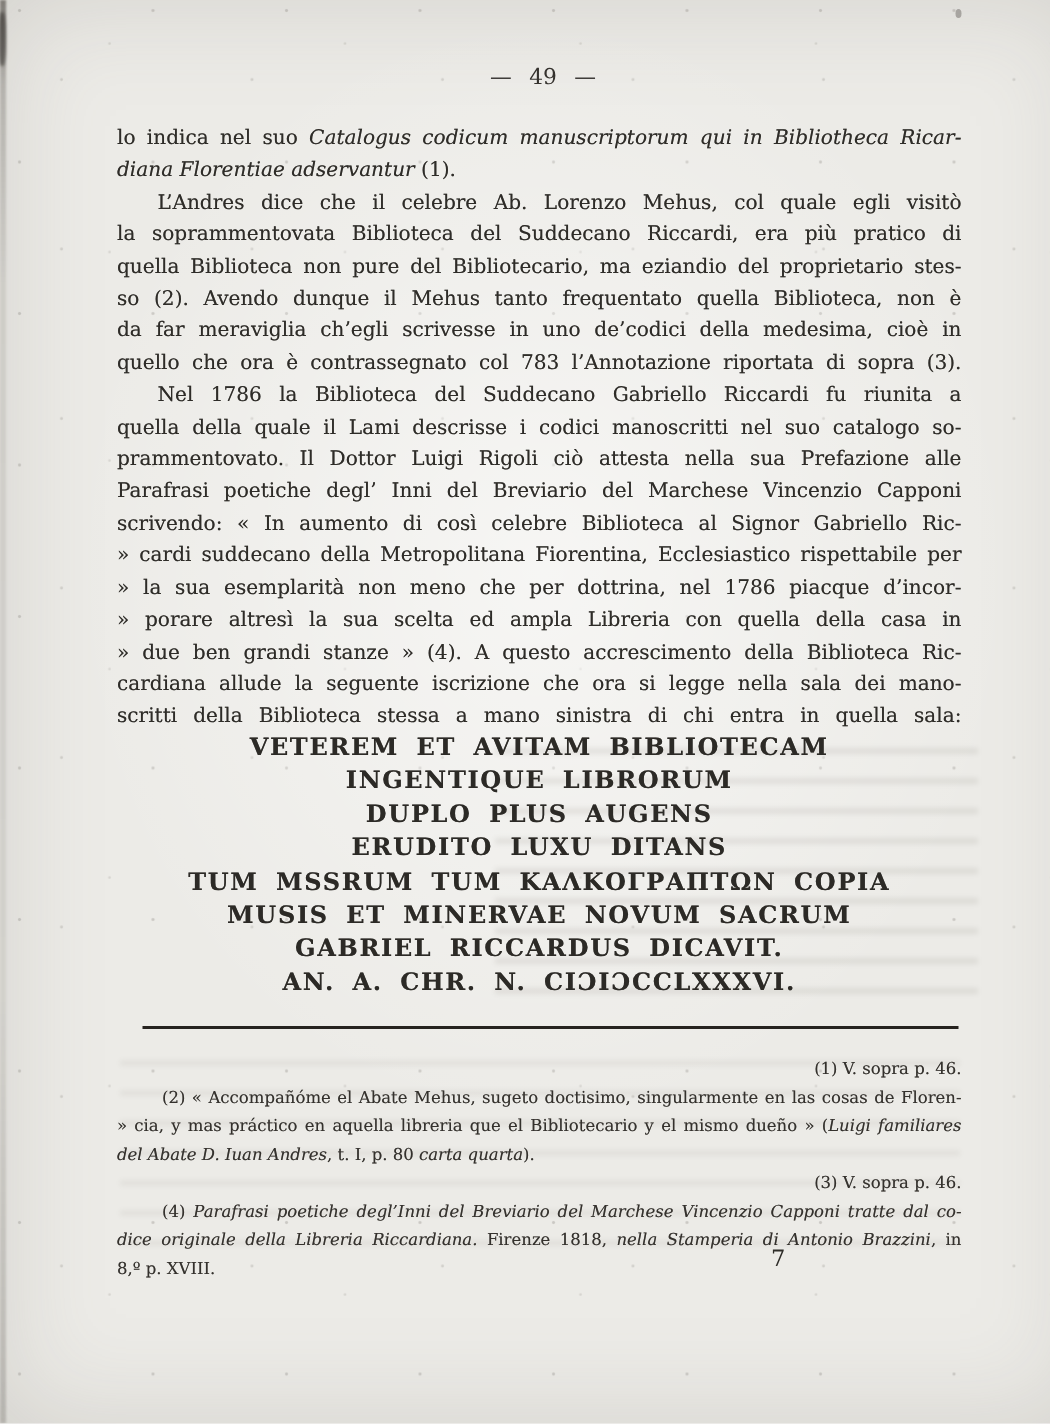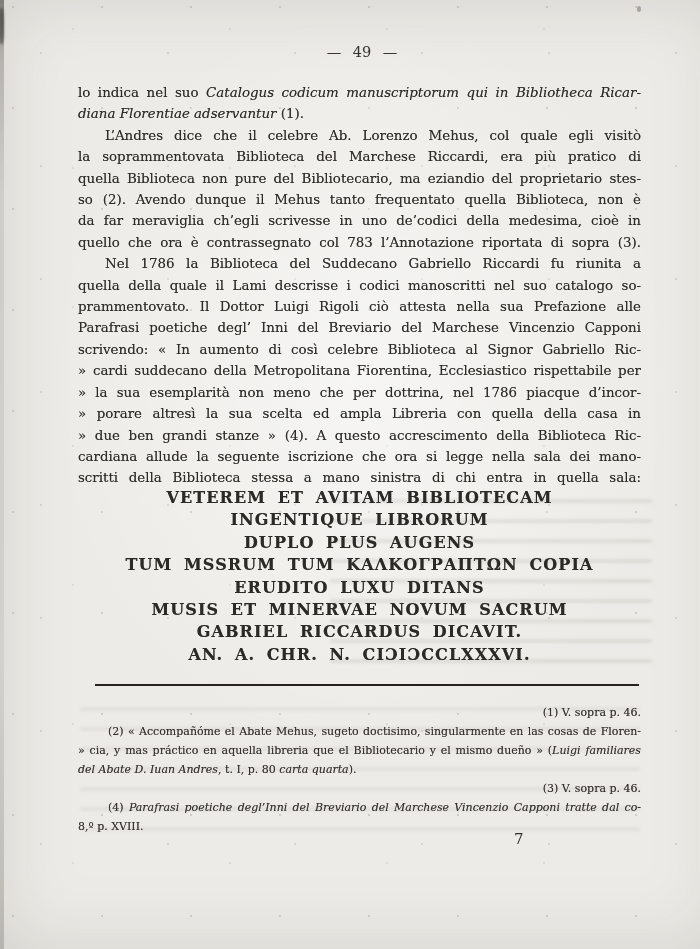--- a/index.html
+++ b/index.html
@@ -116,21 +116,21 @@
   <div class="speck-tr"></div>
   <div class="ghost ghost-ins"></div>
   <div class="ghost ghost-fn"></div>
 
   <div class="running-head">— 49 —</div>
 
   <div class="body-text">
       <div class="line just"><span>lo indica nel suo </span><span class="it">Catalogus codicum manuscriptorum qui in Bibliotheca Ricar-</span></div>
       <div class="line"><span class="it">diana Florentiae adservantur</span><span> (1).</span></div>
       <div class="line indent just"><span>L’Andres dice che il celebre Ab. Lorenzo Mehus, col quale egli visitò</span></div>
-      <div class="line just"><span>la soprammentovata Biblioteca del Marchese Riccardi, era più pratico di</span></div>
+      <div class="line just"><span>la soprammentovata Biblioteca del Suddecano Riccardi, era più pratico di</span></div>
       <div class="line just"><span>quella Biblioteca non pure del Bibliotecario, ma eziandio del proprietario stes-</span></div>
       <div class="line just"><span>so (2). Avendo dunque il Mehus tanto frequentato quella Biblioteca, non è</span></div>
       <div class="line just"><span>da far meraviglia ch’egli scrivesse in uno de’codici della medesima, cioè in</span></div>
       <div class="line just"><span>quello che ora è contrassegnato col 783 l’Annotazione riportata di sopra (3).</span></div>
       <div class="line indent just"><span>Nel 1786 la Biblioteca del Suddecano Gabriello Riccardi fu riunita a</span></div>
       <div class="line just"><span>quella della quale il Lami descrisse i codici manoscritti nel suo catalogo so-</span></div>
       <div class="line just"><span>prammentovato. Il Dottor Luigi Rigoli ciò attesta nella sua Prefazione alle</span></div>
       <div class="line just"><span>Parafrasi poetiche degl’ Inni del Breviario del Marchese Vincenzio Capponi</span></div>
       <div class="line just"><span>scrivendo: « In aumento di così celebre Biblioteca al Signor Gabriello Ric-</span></div>
       <div class="line just"><span>» cardi suddecano della Metropolitana Fiorentina, Ecclesiastico rispettabile per</span></div>
@@ -138,33 +138,34 @@
       <div class="line just"><span>» porare altresì la sua scelta ed ampla Libreria con quella della casa in</span></div>
       <div class="line just"><span>» due ben grandi stanze » (4). A questo accrescimento della Biblioteca Ric-</span></div>
       <div class="line just"><span>cardiana allude la seguente iscrizione che ora si legge nella sala dei mano-</span></div>
       <div class="line just"><span>scritti della Biblioteca stessa a mano sinistra di chi entra in quella sala:</span></div>
     </div>
 
   <div class="inscription">
       <div class="ins-line"><span>VETEREM ET AVITAM BIBLIOTECAM</span></div>
       <div class="ins-line"><span>INGENTIQUE LIBRORUM</span></div>
       <div class="ins-line"><span>DUPLO PLUS AUGENS</span></div>
+      <div class="ins-line"><span>ERUDITO LUXU DITANS</span></div>
       <div class="ins-line"><span>TUM MSSRUM TUM ΚΑΛΚΟΓΡΑΠΤΩΝ COPIA</span></div>
-      <div class="ins-line"><span>ERUDITO LUXU DITANS</span></div>
       <div class="ins-line"><span>MUSIS ET MINERVAE NOVUM SACRUM</span></div>
       <div class="ins-line"><span>GABRIEL RICCARDUS DICAVIT.</span></div>
       <div class="ins-line"><span>AN. A. CHR. N. CIƆIƆCCLXXXVI.</span></div>
     </div>
 
   <div class="fn-rule"></div>
 
   <div class="footnotes">
       <div class="fn-line indent"><span>(1) V. sopra p. 46.</span></div>
       <div class="fn-line indent just"><span>(2) « Accompañóme el Abate Mehus, sugeto doctisimo, singularmente en las cosas de Floren-</span></div>
       <div class="fn-line just"><span>» cia, y mas práctico en aquella libreria que el Bibliotecario y el mismo dueño » (</span><span class="it">Luigi familiares</span></div>
       <div class="fn-line"><span class="it">del Abate D. Iuan Andres</span><span>, t. I, p. 80 </span><span class="it">carta quarta</span><span>).</span></div>
       <div class="fn-line indent"><span>(3) V. sopra p. 46.</span></div>
       <div class="fn-line indent just"><span>(4) </span><span class="it">Parafrasi poetiche degl’Inni del Breviario del Marchese Vincenzio Capponi tratte dal co-</span></div>
+      <div class="fn-line just"><span class="it">dice originale della Libreria Riccardiana.</span><span> Firenze 1818, </span><span class="it">nella Stamperia di Antonio Brazzini</span><span>, in</span></div>
       <div class="fn-line"><span>8,º p. XVIII.</span></div>
     </div>
 
   <div class="signature">7</div>
 </div>
 
 </body></html>

